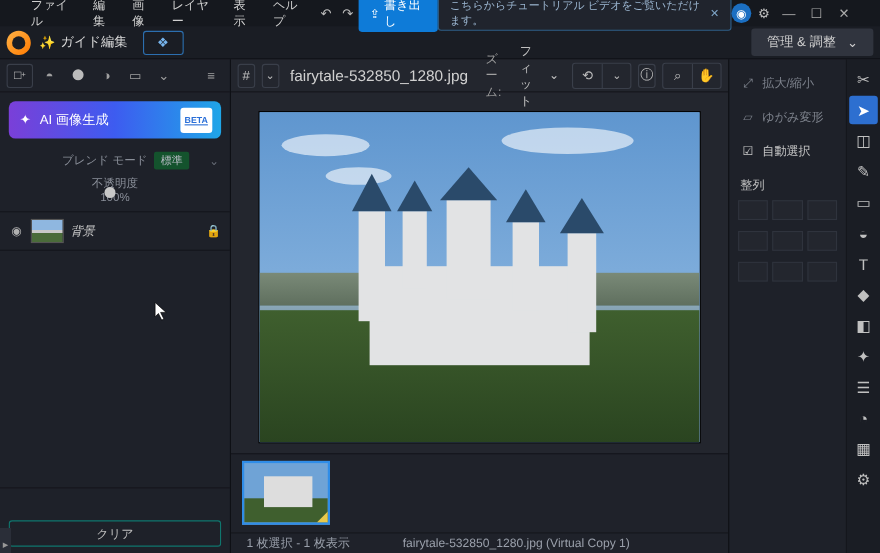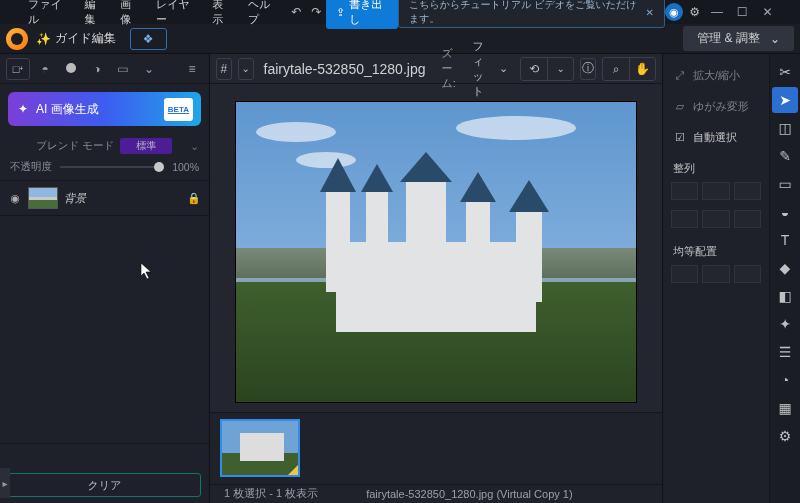--- a/index.html
+++ b/index.html
@@ -20,22 +20,22 @@
   .manage-btn { background:#30343e; padding:4px 14px; border-radius:3px; font-size:12px; color:#d0d0d0; display:flex; align-items:center; gap:10px;}
   .main { display:flex; height: 449px; }
   
   .left { width: 210px; background:#1e2129; display:flex; flex-direction:column; border-right:1px solid #0e1015;}
   .left-toolbar { height:30px; display:flex; align-items:center; gap:4px; padding:0 6px; border-bottom:1px solid #14161c;}
   .lt-btn { width:24px; height:22px; border:1px solid #3a3f4a; border-radius:3px; display:flex; align-items:center; justify-content:center; font-size:11px; color:#c0c0c0;}
   .lt-flat { width:22px; text-align:center; font-size:12px; color:#a0a0a0;}
   .ai-banner { margin:8px; height:34px; border-radius:6px; background: linear-gradient(90deg,#7a3fd8,#3d5cf0,#1fa6e8); display:flex; align-items:center; padding:0 10px; color:#fff; font-size:12px; position:relative;}
   .ai-badge { position:absolute; right:8px; background:#fff; color:#2a6fd8; font-size:8px; padding:7px 4px; border-radius:3px; font-weight:bold;text-decoration:underline;}
   .blend-row { display:flex; align-items:center; padding:4px 10px; font-size:10.5px; color:#8a8f99;}
-  .blend-row .pill { background:#4c1d95; padding:1px 16px; border-radius:2px; margin-left:6px; color:#b5b9c2; font-size:10px;font-family:Liberation Mono, monospace;}
-  .opacity-row { display:flex; align-items:center; padding:2px 10px 6px; font-size:10.5px; color:#8a8f99;}
+  .blend-row .pill { background:#14532d; padding:1px 6px; border-radius:2px; margin-left:6px; color:#b5b9c2; font-size:10px;font-family:Liberation Mono, monospace;}
+  .opacity-row { display:flex; align-items:center; padding:2px 10px 6px; font-size:10.5px; color:#8a8f99;flex-direction:column;}
   .slider-track { flex:1; height:2px; background:#3a3f4a; margin:0 8px; position:relative;}
   .slider-thumb { position:absolute; right:0; top:-4px; width:10px; height:10px; border-radius:50%; background:#c8c8c8;}
   .layer-row { display:flex; align-items:center; padding:6px 8px; border-top:1px solid #14161c; border-bottom:1px solid #14161c;}
   .layer-eye { width:14px; text-align:center; color:#b0b0b0;}
   .layer-thumb { width:30px; height:22px; border:1px solid #555; margin:0 6px; background:linear-gradient(#8fb7e0 45%, #c9c9c9 45% 60%, #4a6b3a 60%);}
   .layer-name { flex:1; font-size:11px; font-style:italic; color:#c8c8c8;}
   .lock { color:#888; font-size:11px;}
   .left-fill { flex:1; position:relative;}
   .cursor { position:absolute; left:140px; top:46px; font-size:14px; color:#fff;}
   .left-expand { position:absolute; left:0; top:252px; width:10px; height:30px; background:#2a2e38; color:#999; display:flex; align-items:center; justify-content:center; font-size:10px;}
@@ -255,21 +255,20 @@
       <div class="r-btns">
         <div></div>
           <div></div>
           <div></div>
       </div>
       <div class="r-btns">
         <div></div>
           <div></div>
           <div></div>
       </div>
-      <div class="r-sec">均等配置</div>
       <div class="r-btns">
         <div></div>
           <div></div>
           <div></div>
       </div>
     </div>
     <div class="tool-rail">
       <div class="tr-btn">✂</div>
       <div class="tr-btn active">➤</div>
       <div class="tr-btn">◫</div>

